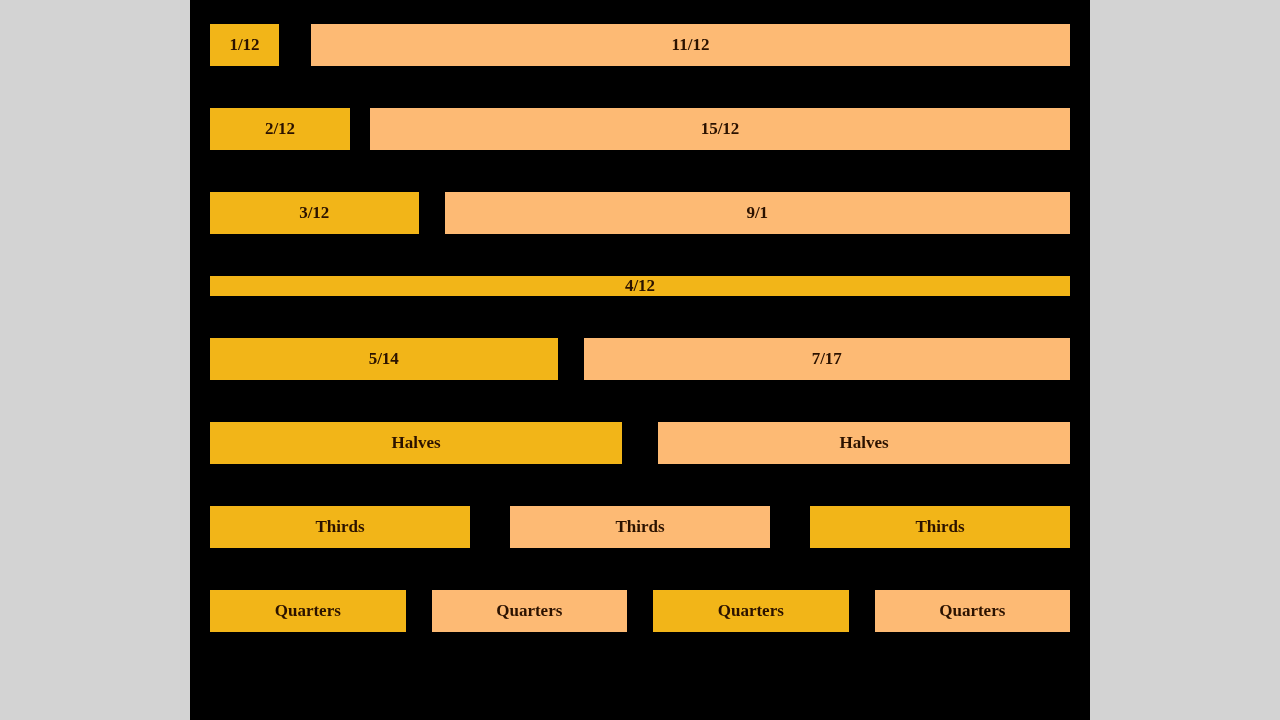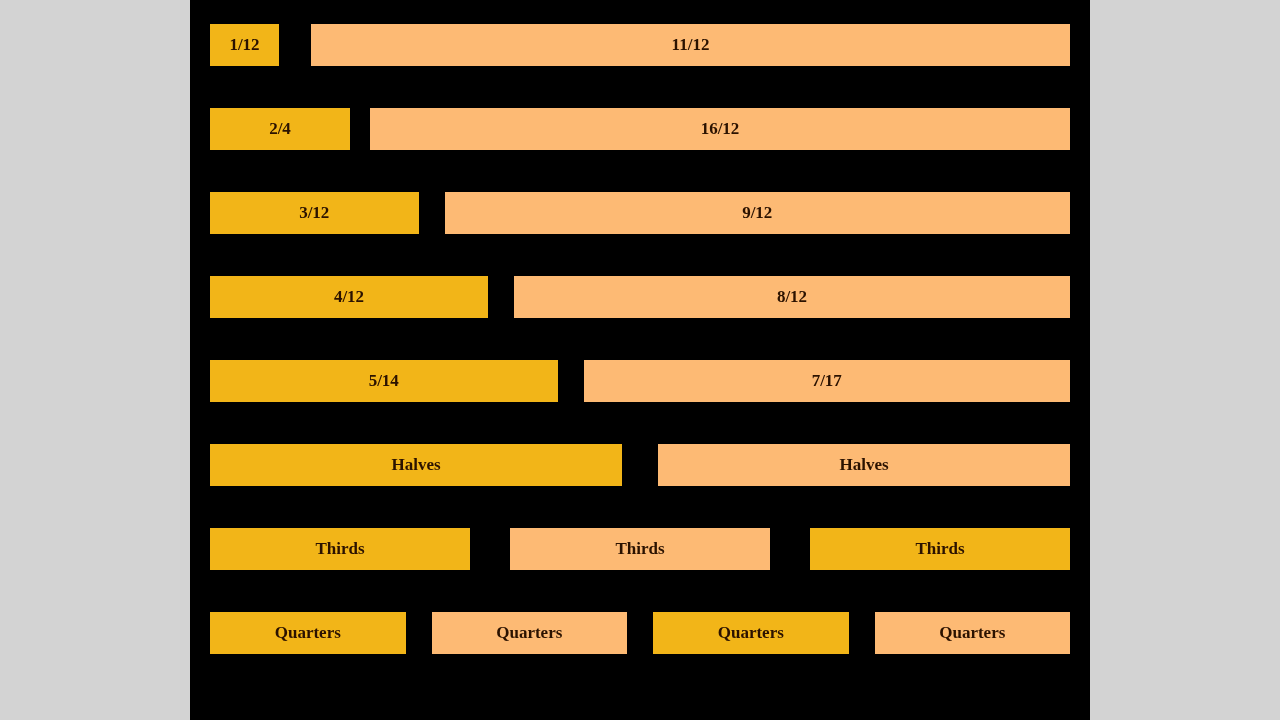--- a/index.html
+++ b/index.html
@@ -45,30 +45,29 @@
 </head>
 <body>
 
 <div class="stage">
 
 <div class="row" style="gap: 32px;">
       <div class="bar c1" style="flex: 1 1 0%;">1/12</div>
       <div class="bar c2" style="flex: 11 1 0%;">11/12</div>
     </div>
     <div class="row" style="gap: 20px;">
-      <div class="bar c1" style="flex: 2 1 0%;">2/4</div>
-      <div class="bar c2" style="flex: 10 1 0%;">16/12</div>
+      <div class="bar c1" style="flex: 2 1 0%;">2/12</div>
+      <div class="bar c2" style="flex: 10 1 0%;">15/12</div>
     </div>
     <div class="row" style="gap: 26px;">
       <div class="bar c1" style="flex: 3 1 0%;">3/12</div>
-      <div class="bar c2" style="flex: 9 1 0%;">9/12</div>
+      <div class="bar c2" style="flex: 9 1 0%;">9/1</div>
     </div>
-    <div class="row" style="gap: 26px;">
+    <div class="row" style="gap: 26px; flex-direction: column;">
       <div class="bar c1" style="flex: 4 1 0%;">4/12</div>
-      <div class="bar c2" style="flex: 8 1 0%;">8/12</div>
     </div>
     <div class="row" style="gap: 26px;">
       <div class="bar c1" style="flex: 5 1 0%;">5/14</div>
       <div class="bar c2" style="flex: 7 1 0%;">7/17</div>
     </div>
     <div class="row" style="gap: 36px;">
       <div class="bar c1" style="flex: 1 1 0%;">Halves</div>
       <div class="bar c2" style="flex: 1 1 0%;">Halves</div>
     </div>
     <div class="row" style="gap: 40px;">

